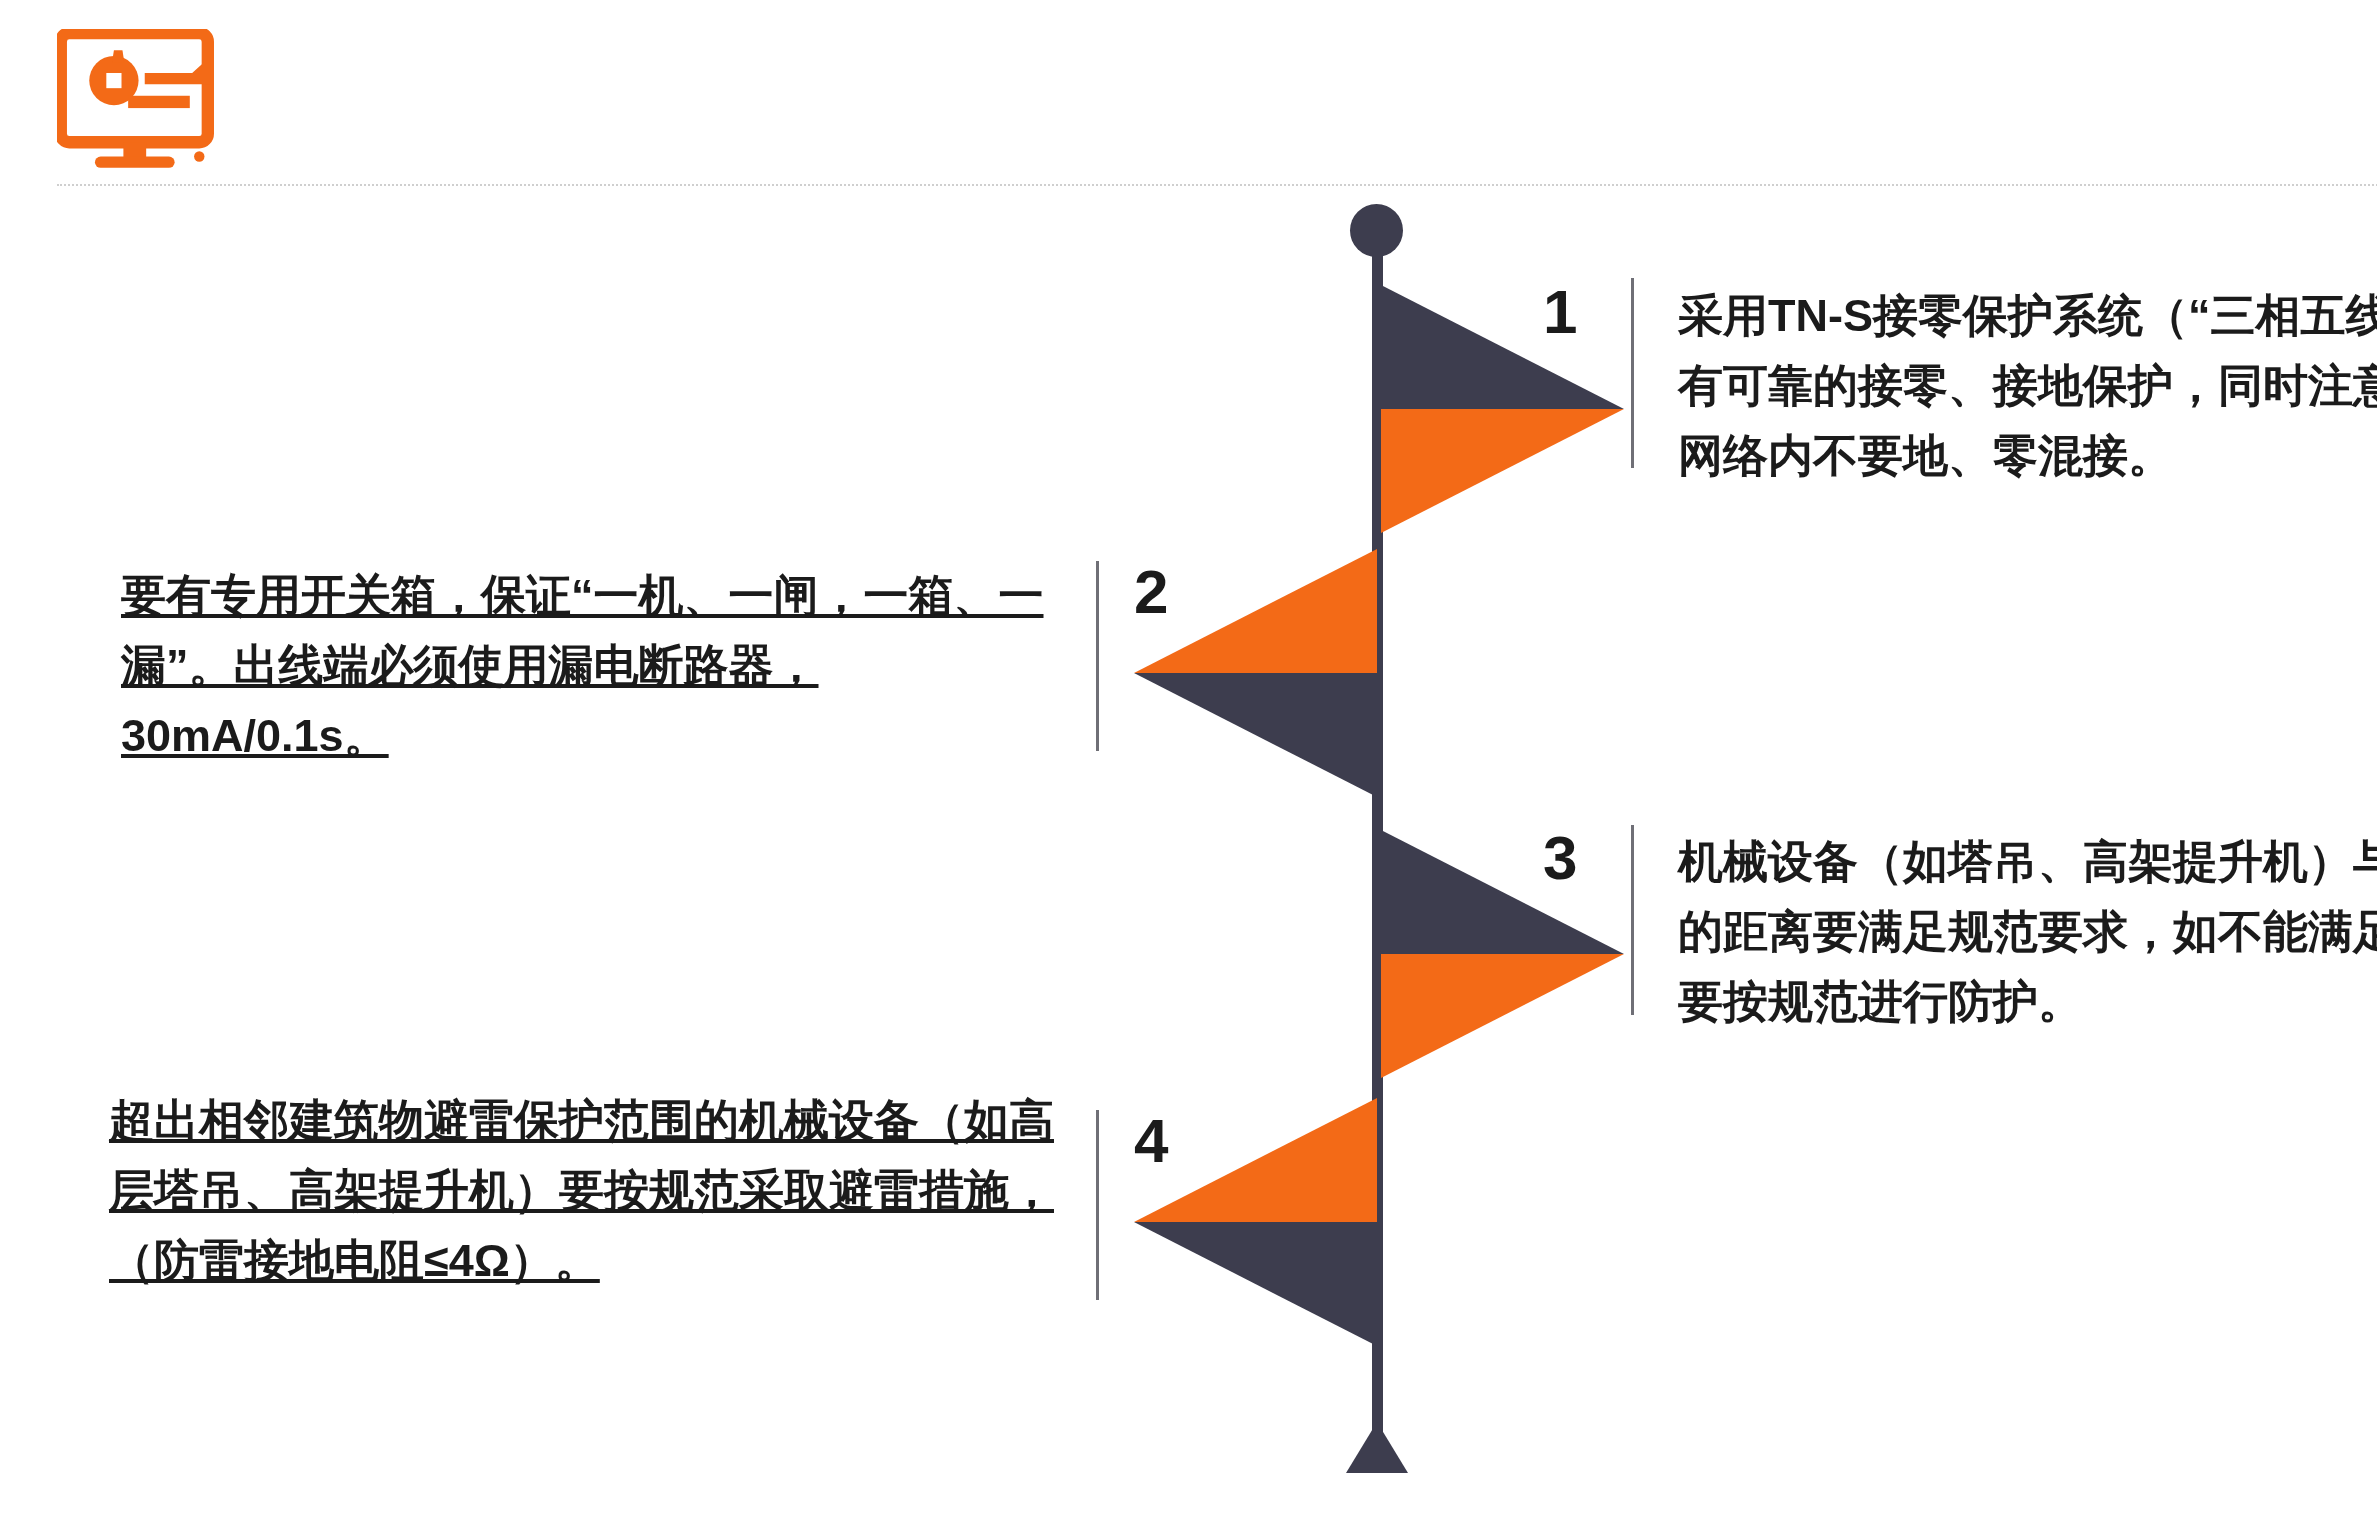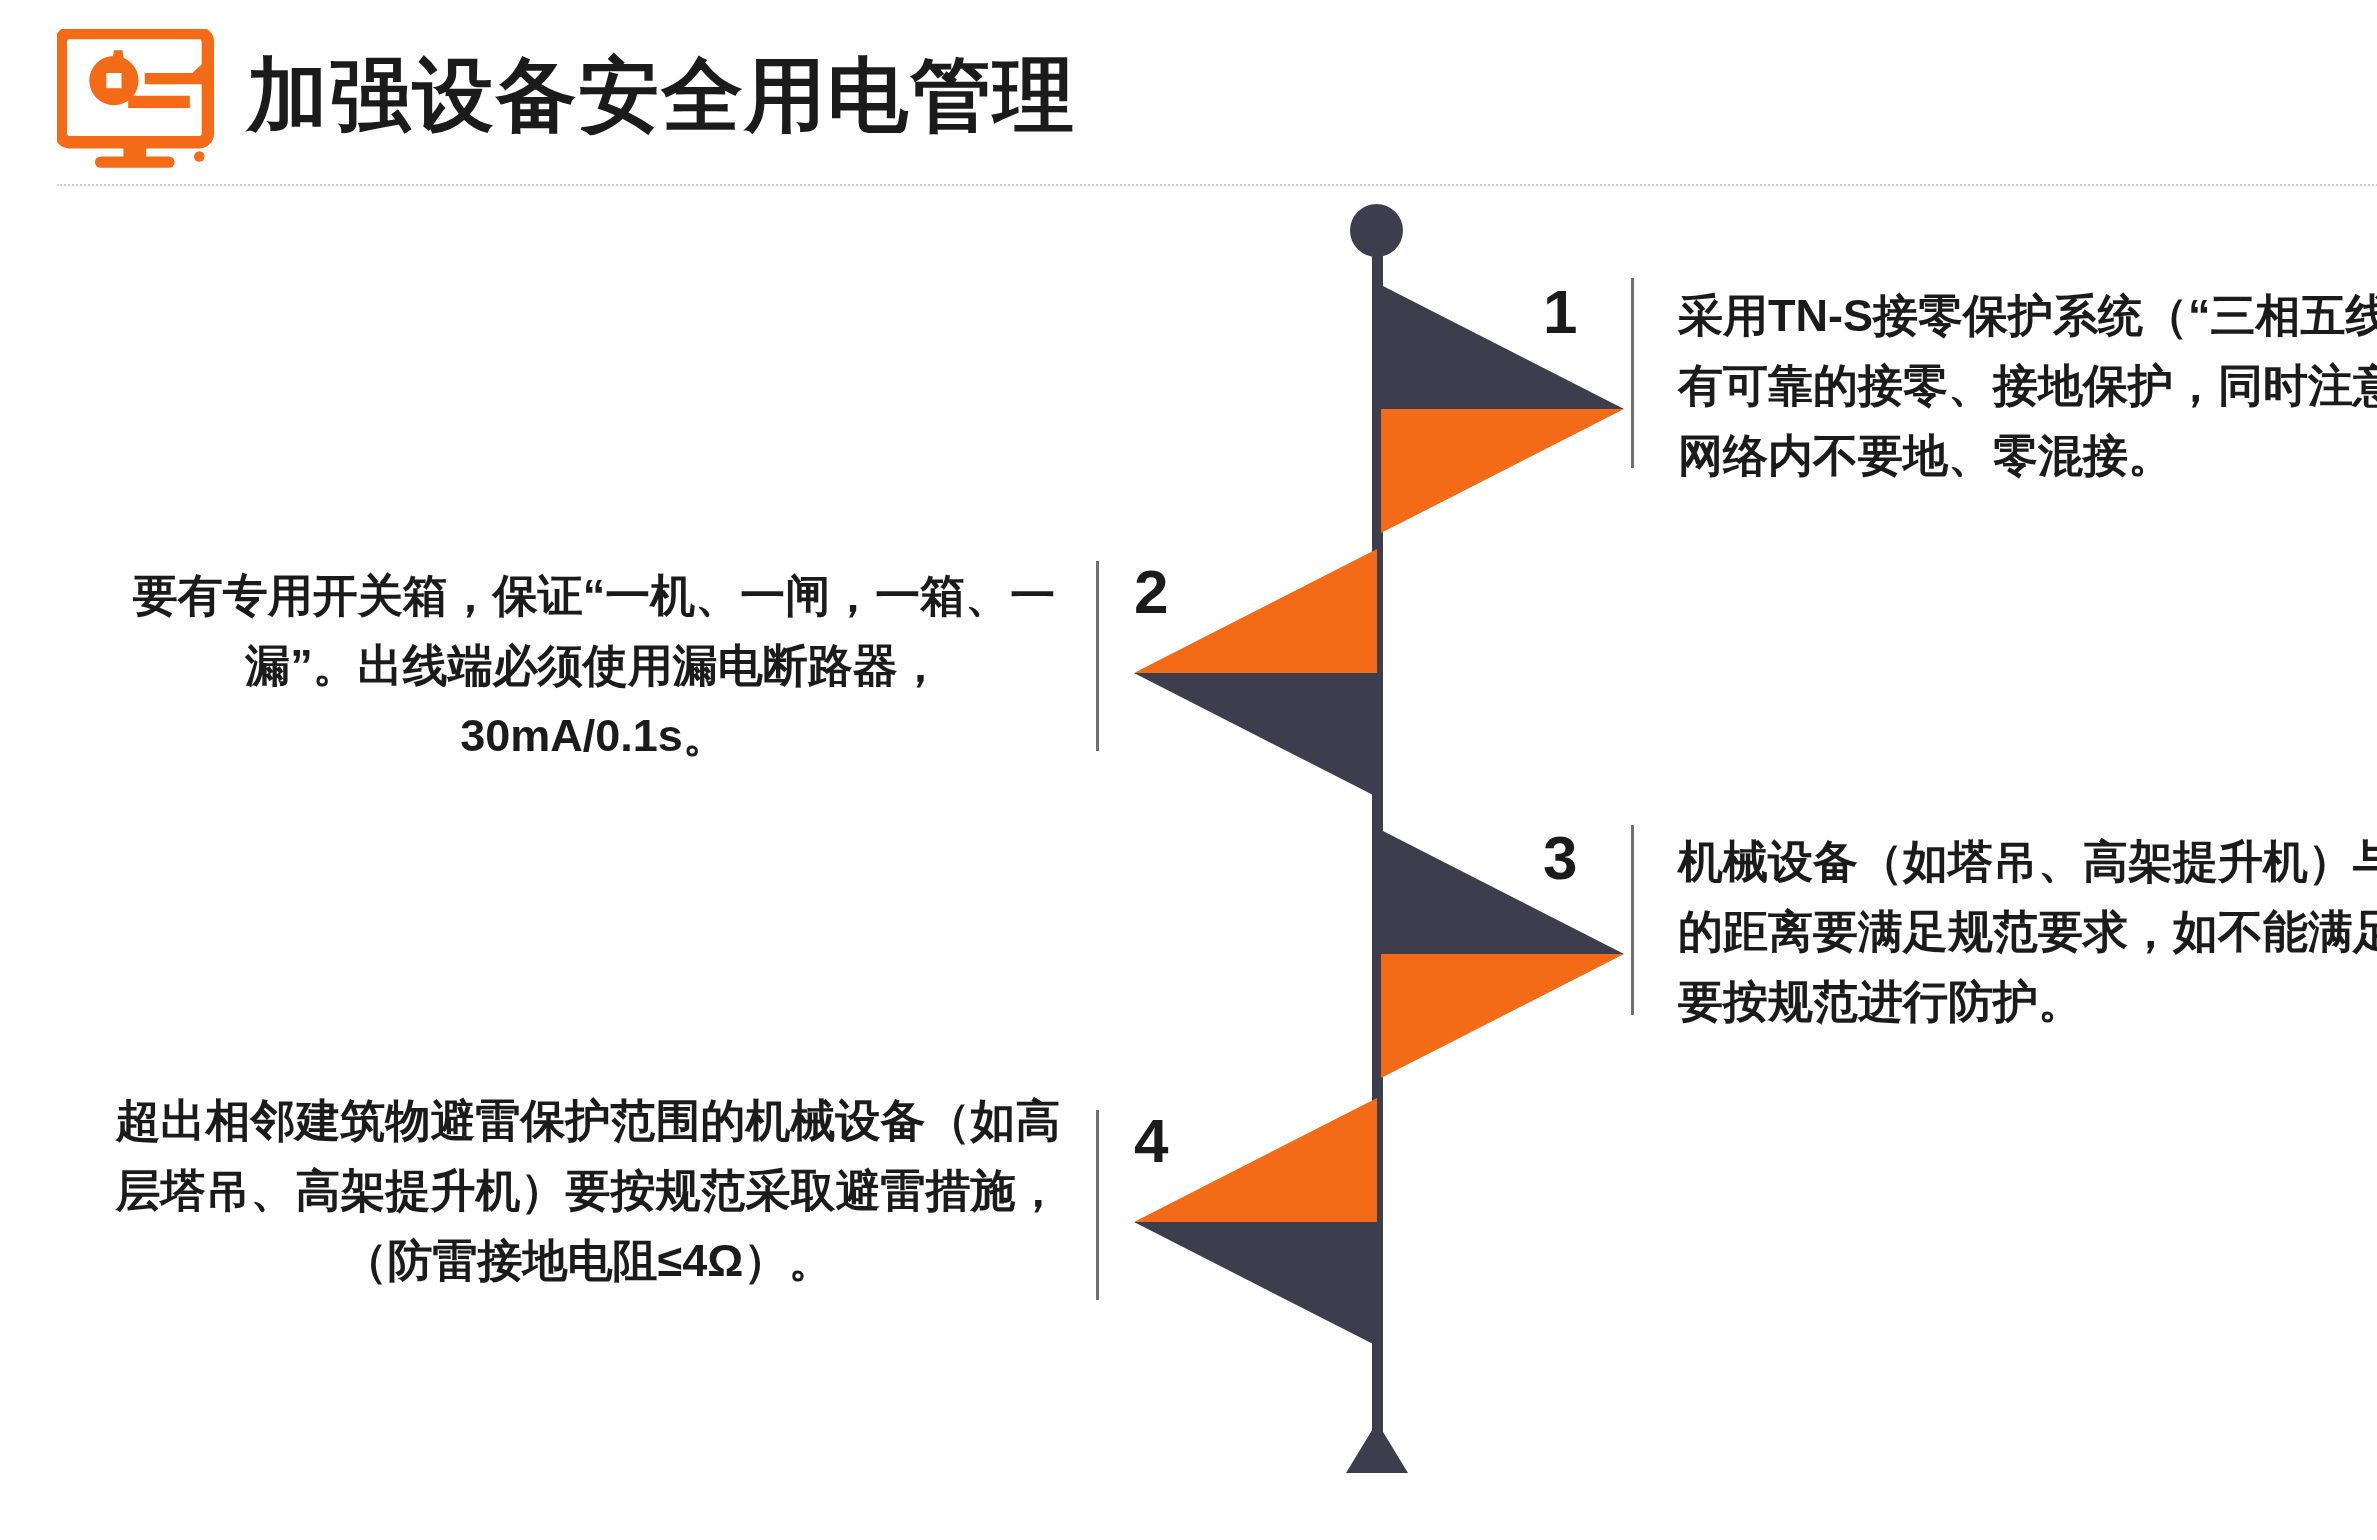--- a/index.html
+++ b/index.html
@@ -134,42 +134,41 @@
 
   
   .text-block {
     position: absolute;
     font-size: 45px;
     font-weight: bold;
     line-height: 1.55;
     color: #1b1b1b;
   }
   .text-right { text-align: left; }
-  .text-left  { text-align: center; }
+  .text-left  { text-align: left; text-decoration: underline; }
 </style>
 </head>
 <body>
 
 <div class="header">
 
   <div class="header-icon">
     <svg width="166" height="143" viewBox="0 0 350 300" xmlns="http://www.w3.org/2000/svg">
       <rect x="8" y="8" width="310" height="230" rx="18" ry="18" fill="none" stroke="#f36a17" stroke-width="26"></rect>
       <circle cx="120" cy="108" r="52" fill="#f36a17"></circle>
       <rect x="104" y="92" width="32" height="32" fill="#ffffff"></rect>
       <path d="M120 44 l18 0 4 26 -26 0 z" fill="#f36a17"></path>
       <path d="M185 92 h100 l38 -34 v58 h-138 z" fill="#f36a17"></path>
       <rect x="150" y="140" width="130" height="26" fill="#f36a17"></rect>
       <rect x="140" y="238" width="48" height="38" fill="#f36a17"></rect>
       <rect x="80" y="268" width="168" height="24" rx="12" fill="#f36a17"></rect>
       <circle cx="300" cy="268" r="11" fill="#f36a17"></circle>
     </svg>
   </div>
 
-  <div class="header-title">加强设备安全用电管理</div>
 
   <div class="header-rule"></div>
 </div>
 
 <div class="pole-knob"></div>
 <div class="pole"></div>
 <div class="pole-foot"></div>
 
 <div class="flag flag-right" style="left:1381px; top:285px;">
   <div class="tri tri-top"></div>

